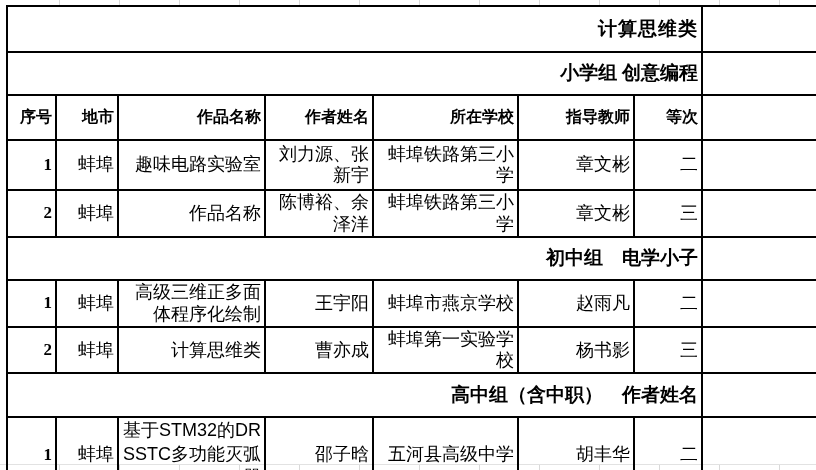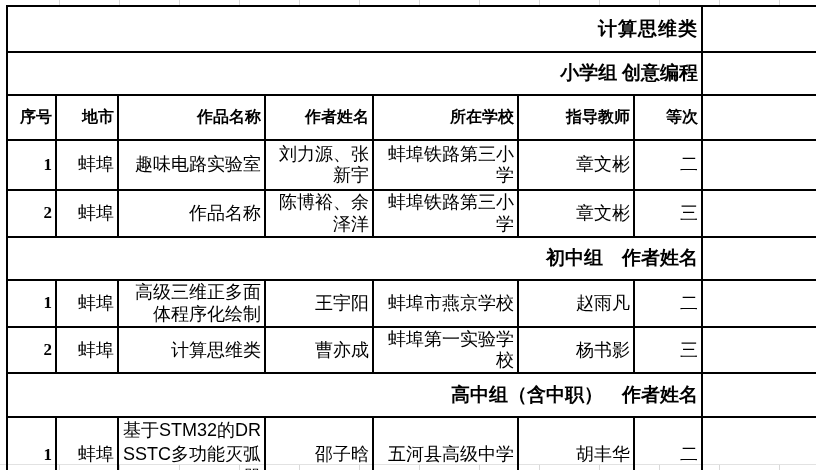--- a/index.html
+++ b/index.html
@@ -97,21 +97,21 @@
     <td>蚌埠</td>
     <td>作品名称</td>
     <td>陈博裕、余泽洋</td>
     <td>蚌埠铁路第三小学</td>
     <td>章文彬</td>
     <td>三</td>
     <td></td>
   </tr>
 
   <tr style="height:43px">
-    <td class="sec" colspan="7">初中组　作者姓名</td>
+    <td class="sec" colspan="7">初中组　电学小子</td>
     <td></td>
   </tr>
 
   <tr style="height:47px">
     <td class="num">1</td>
     <td>蚌埠</td>
     <td>高级三维正多面体程序化绘制</td>
     <td>王宇阳</td>
     <td>蚌埠市燕京学校</td>
     <td>赵雨凡</td>

